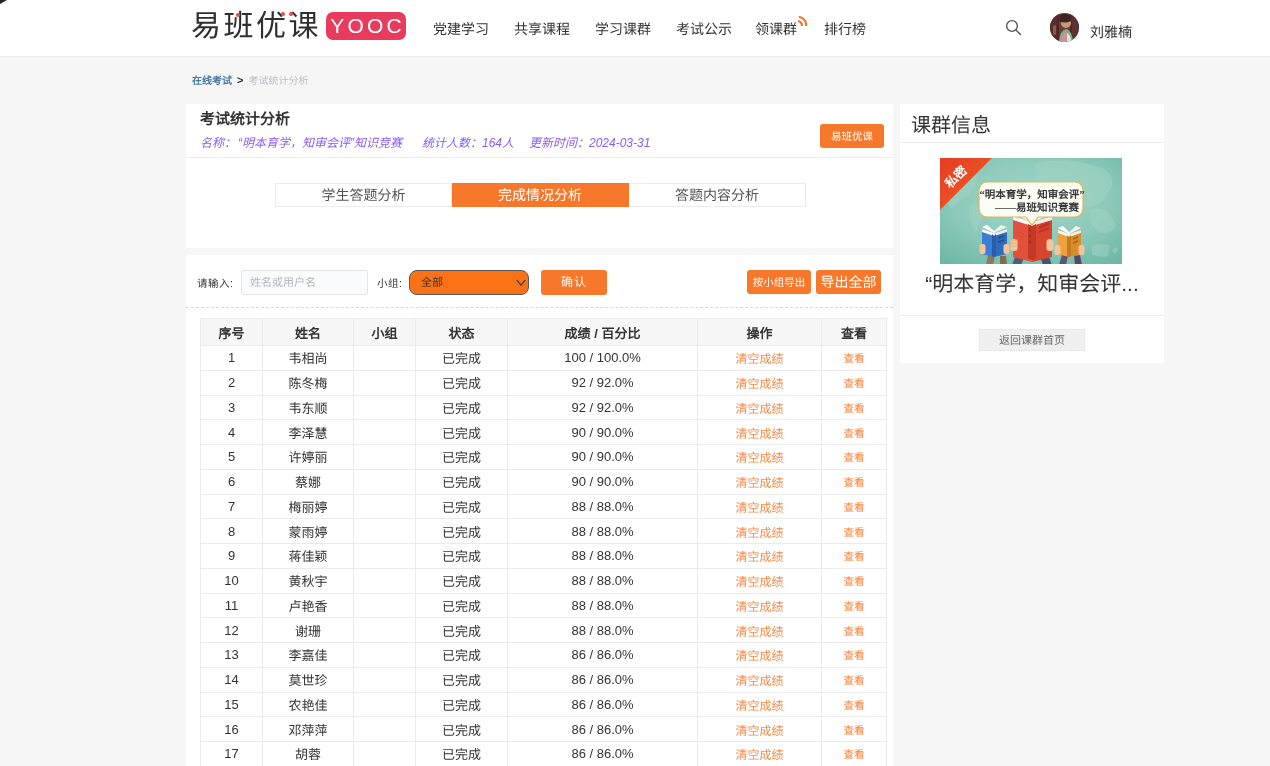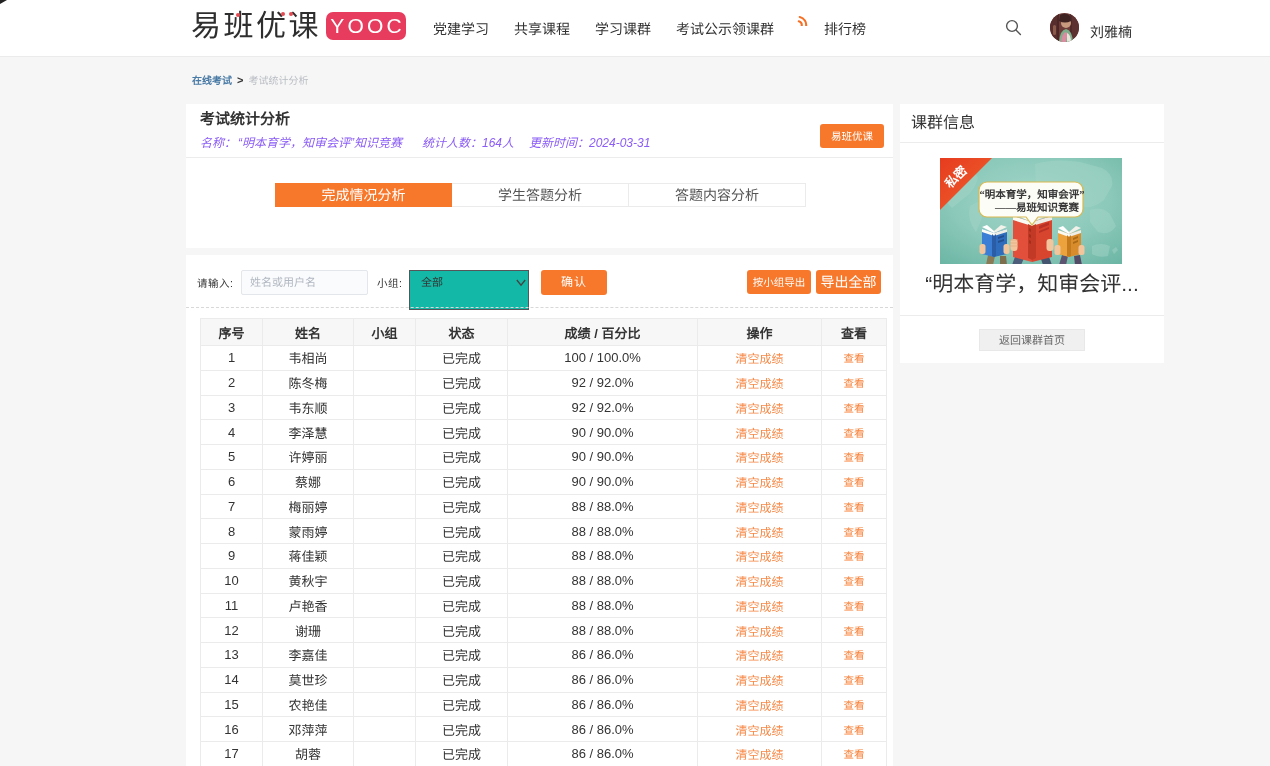--- a/index.html
+++ b/index.html
@@ -33,32 +33,32 @@
 #c1meta span { position:absolute; top:0; white-space:nowrap; }
 #btn-chart { position:absolute; right:9px; top:20px; width:64px; height:24px; background:#f8782b; border-radius:3px; color:#fff; font-size:10.5px; text-align:center; line-height:24px; }
 #c1divider { position:absolute; left:0; top:53px; width:707px; border-top:1px solid #ececec; }
 #tabs { position:absolute; left:89px; top:79px; display:flex; }
 .tab { width:177px; height:24px; font-size:14px; text-align:center; line-height:23px; color:#555; background:#fff; border:1px solid #ebebeb; }
 .tab.active { background:#f8782b; color:#fff; border-color:#f8782b; }
 .tab + .tab { border-left:none; }
 
 
 #side { position:absolute; left:900px; top:104px; width:264px; height:259px; background:#fff; }
-#sidetitle { position:absolute; left:11px; top:5px; font-size:16px; color:#333;text-align:right; }
+#sidetitle { position:absolute; left:11px; top:5px; font-size:20px; color:#333;text-align:right; }
 #sidediv1 { position:absolute; left:0; top:38px; width:264px; border-top:1px solid #ececec; }
 #thumb { position:absolute; left:40px; top:54px; width:182px; height:106px; }
 #sidecap { position:absolute; left:0px; top:163px; width:264px; text-align:center; font-size:21px; color:#333; white-space:nowrap; overflow:hidden; }
 #sidediv2 { position:absolute; left:0; top:211px; width:264px; border-top:1px solid #ececec; }
 #btn-back { position:absolute; left:79px; top:225px; width:106px; height:22px; background:#f0f0f0; border:1px solid #e8e8e8; color:#666; font-size:11px; text-align:center; line-height:21px; }
 
 
 #card2 { position:absolute; left:186px; top:255px; width:707px; height:511px; background:#fff; }
 .flabel { position:absolute; top:20px; font-size:10.5px; color:#333; letter-spacing:0.5px; }
 #finput { position:absolute; left:55px; top:15px; width:127px; height:25px; background:#fafbfc; border:1px solid #e3e6ea; border-radius:2px; font-size:11px; color:#b2b8c2; line-height:23px; padding-left:8px; }
-#fselect { position:absolute; left:223px; top:15px; width:120px; height:40px; background:#14b8a6; border:1px solid #54565a; border-radius:0; font-size:11px; color:#333; line-height:23px; padding-left:11px; }
+#fselect { position:absolute; left:223px; top:15px; width:120px; height:25px; background:#f97316; border:1px solid #54565a; border-radius:8px; font-size:11px; color:#333; line-height:23px; padding-left:11px; }
 #fselect svg { position:absolute; right:2px; top:8px; }
 #btn-ok { position:absolute; left:355px; top:15px; width:66px; height:25px; background:#f8782b; border-radius:3px; color:#fff; font-size:12px; text-align:center; line-height:25px; letter-spacing:1px; }
 #btn-exp1 { position:absolute; left:561px; top:15px; width:64px; height:24px; background:#f8782b; border-radius:3px; color:#fff; font-size:10.5px; text-align:center; line-height:24px; }
 #btn-exp2 { position:absolute; left:630px; top:15px; width:65px; height:24px; background:#f8782b; border-radius:3px; color:#fff; font-size:14px; text-align:center; line-height:24px; }
 #dash { position:absolute; left:0px; top:52px; width:707px; border-top:1px dashed #d8d8d8; }
 
 table { position:absolute; left:14px; top:63px; width:686px; border-collapse:collapse; table-layout:fixed; font-size:13px; color:#333; }
 th { background:#f7f7f7; font-weight:bold; height:27px; border:1px solid #ebebeb; text-align:center; }
 td { height:24.76px; border:1px solid #ebebeb; text-align:center; }
 td.op { color:#f78a48; font-size:12px; }
@@ -72,21 +72,21 @@
     <div id="corner"></div>
     <div id="logo-cn">易班优课</div>
     <div class="logodot" style="left:236px;top:13px;"></div>
     <div class="logodot" style="left:281px;top:12px;"></div>
     <div class="logodot" style="left:289px;top:12px;"></div>
     <div id="yooc">YOOC</div>
     <div class="nav" style="left:433px;">党建学习</div>
     <div class="nav" style="left:514px;">共享课程</div>
     <div class="nav" style="left:595px;">学习课群</div>
     <div class="nav" style="left:676px;">考试公示</div>
-    <div class="nav" style="left:732px;text-align:center;">领课群</div>
+    <div class="nav" style="left:755px;text-align:center;">领课群</div>
     <svg id="navicon" viewBox="0 0 13 12">
         <g fill="none" stroke="#f76f23" stroke-linecap="round" transform="rotate(12 2 11)">
           <path d="M2,7.2 A 3.8,3.8 0 0 1 5.8,11" stroke-width="2.1"></path>
           <path d="M2,2.8 A 8.2,8.2 0 0 1 10.2,11" stroke-width="2.1"></path>
         </g>
       </svg>
     <div class="nav" style="left:824px;">排行榜</div>
     <svg id="searchicon" viewBox="0 0 17 17">
         <circle cx="7" cy="7" r="5.4" fill="none" stroke="#555" stroke-width="1.4"></circle>
         <line x1="11.2" y1="11.2" x2="15.4" y2="15.4" stroke="#555" stroke-width="1.4" stroke-linecap="round"></line>
@@ -120,22 +120,22 @@
     <div id="c1title">考试统计分析</div>
     <div id="c1meta">
         <span style="left:14px">名称：</span>
         <span style="left:52px">“明本育学，知审会评”知识竞赛</span>
         <span style="left:236px">统计人数：164人</span>
         <span style="left:343px">更新时间：2024-03-31</span>
       </div>
     <div id="btn-chart">易班优课</div>
     <div id="c1divider"></div>
     <div id="tabs">
+      <div class="tab">学生答题分析</div>
       <div class="tab active">完成情况分析</div>
-      <div class="tab">学生答题分析</div>
       <div class="tab">答题内容分析</div>
     </div>
   </div>
 
   <div id="side">
     <div id="sidetitle">课群信息</div>
     <div id="sidediv1"></div>
     <svg id="thumb" viewBox="0 0 182 106">
       <defs>
         <radialGradient id="tealbg" cx="50%" cy="40%" r="78%">

